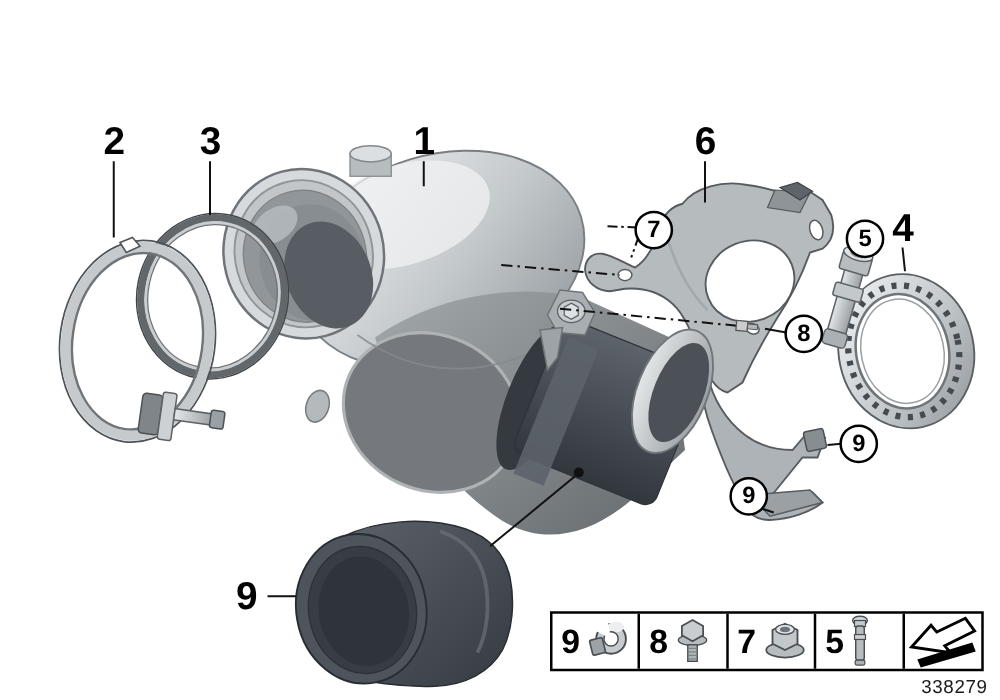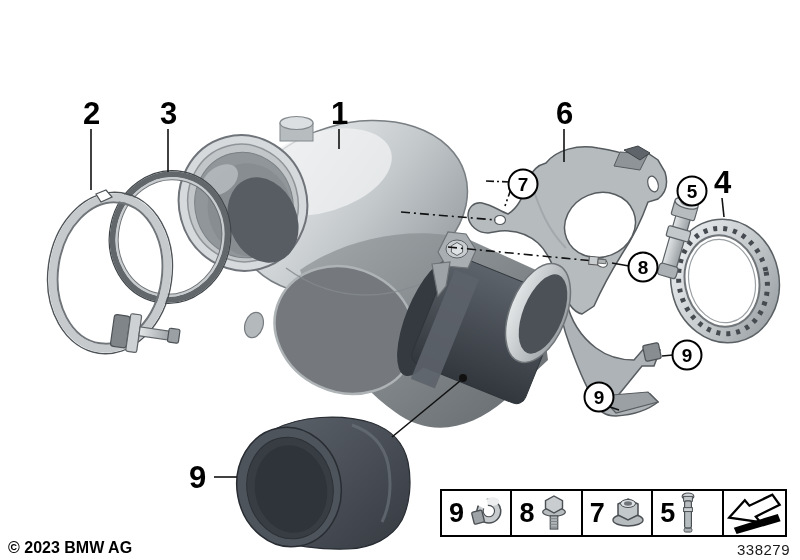--- a/index.html
+++ b/index.html
@@ -224,16 +224,15 @@
       </svg>
     </div>
     <div class="cell cell-arrow">
       <svg class="licon" width="60" height="44" viewBox="0 0 64 48">
         <path d="M5,29 L22,10 L27,16 L52,4 L60,15 L34,28 L39,34 Z" fill="#fff" stroke="#000" stroke-width="2.5"></path>
         <path d="M10,40 L58,25 L61,33 L13,47 Z" fill="#000"></path>
       </svg>
     </div>
   </div>
 
-  <div class="copyright">© 2023 BMW AG</div>
   <div class="docnum">338279</div>
 
 </div>
 
 </body></html>

